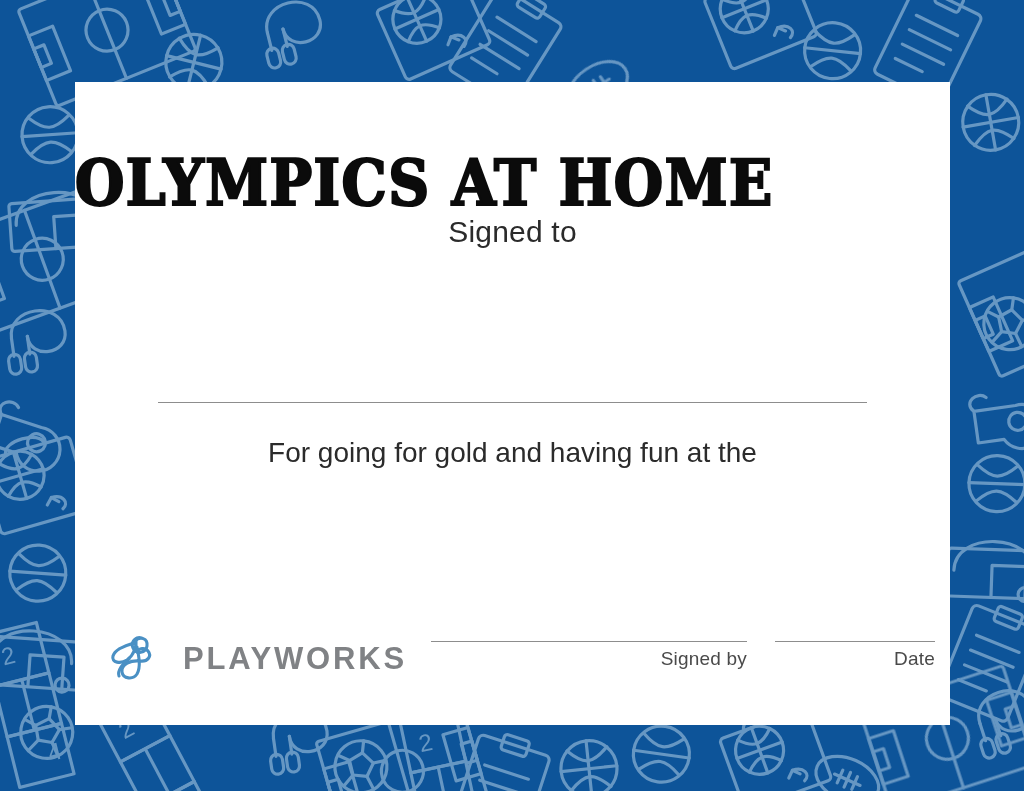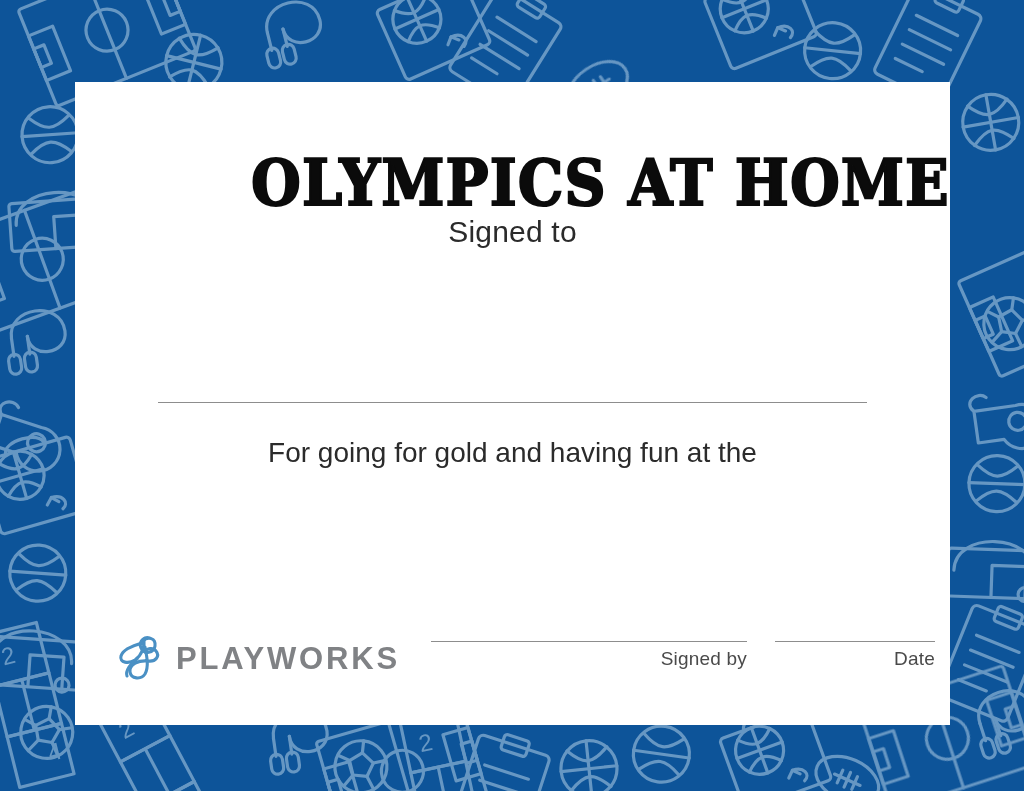--- a/index.html
+++ b/index.html
@@ -45,21 +45,21 @@
     background: #ffffff;
     box-sizing: border-box;
   }
 
   
   #title {
     position: absolute;
     left: 0;
     right: 0;
     top: 28px;
-    text-align: right;
+    text-align: left;
     font-family: "DejaVu Serif", "Liberation Serif", serif;
     font-weight: 700;
     font-size: 63px;
     line-height: 1;
     letter-spacing: 1.5px;
     color: #0b0b0b;
     white-space: nowrap;
     -webkit-text-stroke: 2.2px #0b0b0b;
     font-stretch: condensed;
   }
@@ -118,25 +118,25 @@
   #footer {
     position: absolute;
     left: 0;
     right: 0;
     bottom: 0;
     height: 120px;
   }
 
   #logo {
     position: absolute;
-    left: 40px;
+    left: 32px;
     top: 28px;
     display: flex;
     align-items: center;
-    gap: 9px;
+    gap: 24px;
   }
   #logo-mark { display: block; }
   #logo-wordmark {
     font-size: 31px;
     font-weight: 700;
     color: #808285;
     letter-spacing: 2.8px;
     line-height: 1;
   }
 

